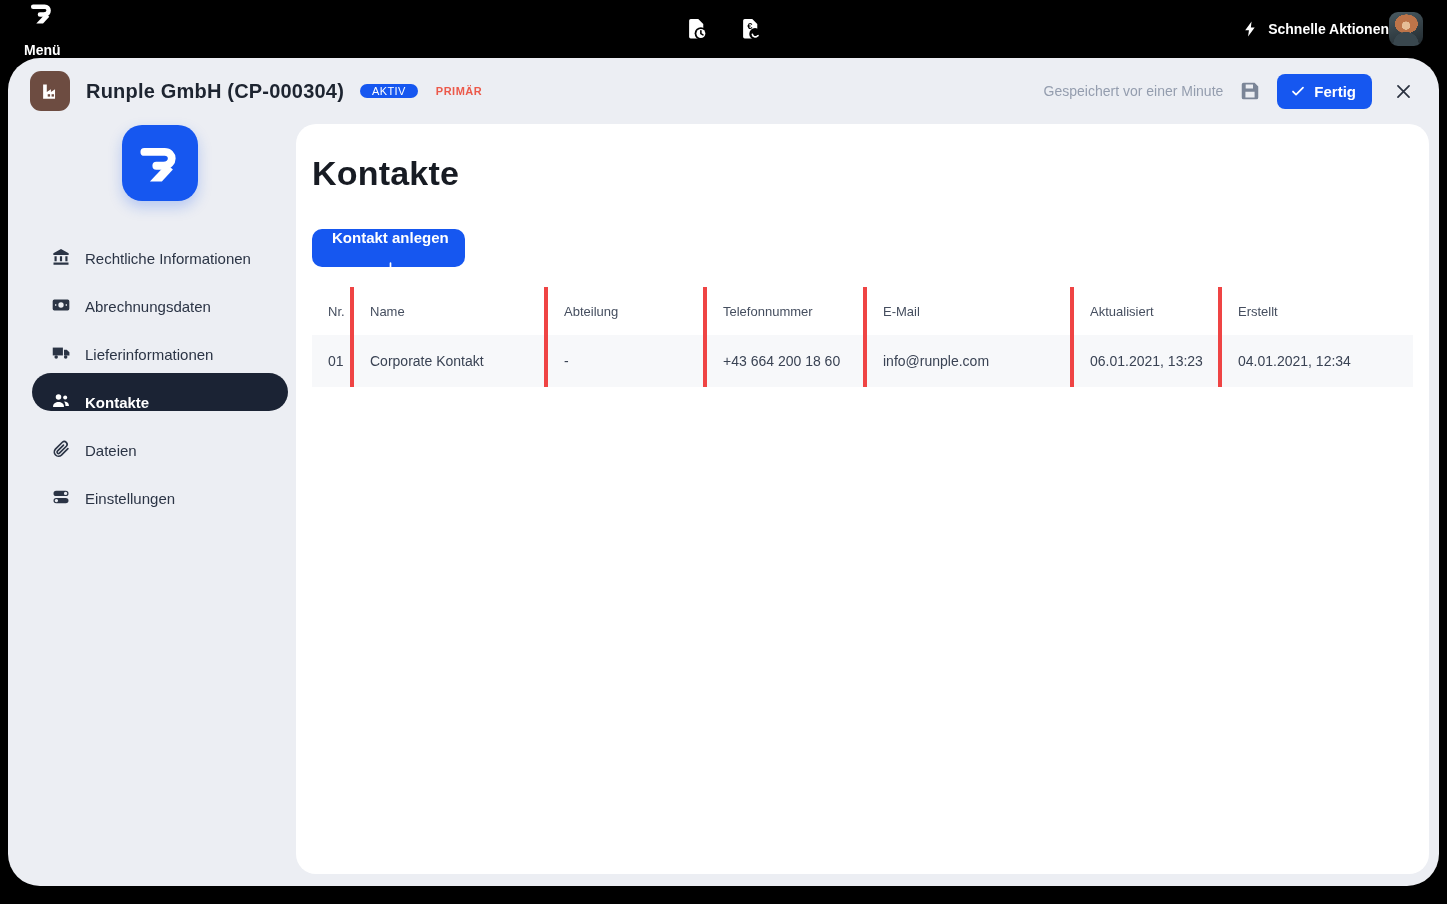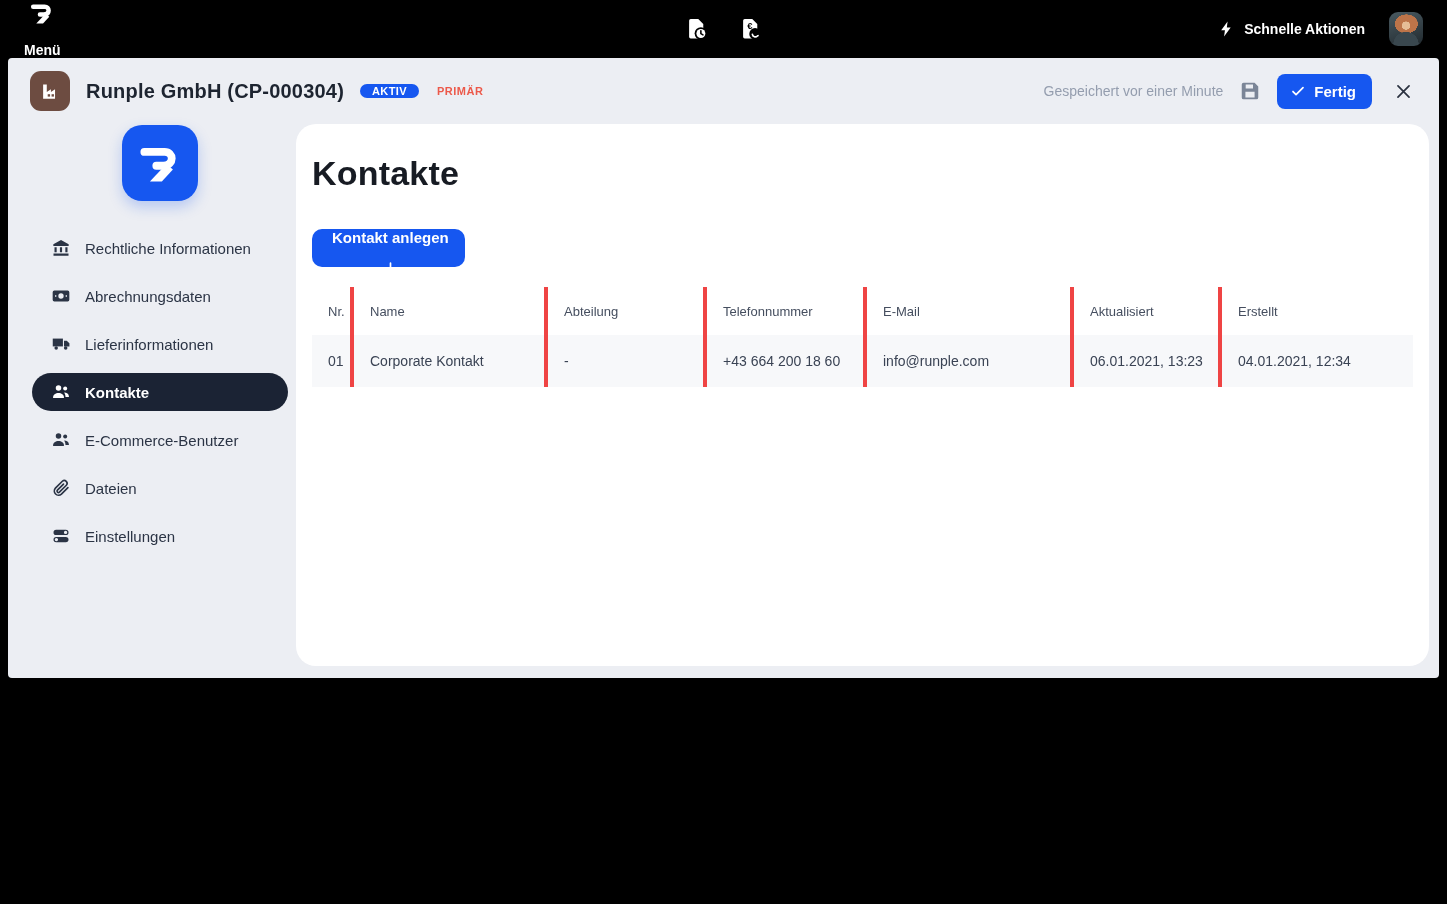--- a/index.html
+++ b/index.html
@@ -13,48 +13,48 @@
   .topbar{
     height:58px; display:flex; align-items:center; justify-content:space-between;
     background:#000; padding:0 24px; position:relative;
   }
   .topbar-left{ display:flex; align-items:center; gap:16px;flex-direction:column; }
   .menu-label{ color:#fff; font-size:14px; font-weight:700; }
   .topbar-center{ position:absolute; left:50%; top:0; height:58px; transform:translateX(-50%);
     display:flex; align-items:center; gap:26px; }
   .tb-iconbtn{ background:none; border:none; cursor:pointer; width:28px; height:28px;
     display:flex; align-items:center; justify-content:center; }
-  .topbar-right{ display:flex; align-items:center; gap:24px; }
+  .topbar-right{ display:flex; align-items:center; gap:0; }
   .quick-actions{ display:flex; align-items:center; gap:9px; background:none; border:none; cursor:pointer; }
   .quick-actions span{ color:#fff; font-size:14px; font-weight:700; }
   .avatar{
     width:34px; height:34px; border-radius:9px; cursor:pointer;
     background:
       radial-gradient(circle at 50% 40%, #e6bd96 0 15%, rgba(0,0,0,0) 16%),
       radial-gradient(circle at 50% 96%, #39474e 0 34%, rgba(0,0,0,0) 35%),
       radial-gradient(ellipse 56% 46% at 51% 35%, #bd7449 0 60%, rgba(0,0,0,0) 61%),
       linear-gradient(160deg,#4a5a61,#20292e);
   }
   
   .app{
-    margin:0 8px 32px 8px; height:620px; background:#ECEEF3; border-radius:4px; overflow:hidden;
+    margin:0 8px 32px 8px; height:828px; background:#ECEEF3; border-radius:32px; overflow:hidden;
     display:flex; flex-direction:column;
   }
   .app-header{
     height:66px; flex:0 0 66px; display:flex; align-items:center; justify-content:space-between;
     padding:0 26px 0 22px;
   }
   .ah-left{ display:flex; align-items:center; gap:16px; }
   .company-icon{
     width:40px; height:40px; border-radius:11px; background:#6D4C41;
     display:flex; align-items:center; justify-content:center;
   }
   .page-company-title{ font-size:20px; font-weight:700; color:#1d2430; letter-spacing:.2px; }
   .badge-aktiv{
-    background:#1657F0; color:#fff; font-size:11px; font-weight:700; letter-spacing:.4px;
+    background:#1657F0; color:#fff; font-size:11px; font-weight:400; letter-spacing:.4px;
     padding:1px 12px; border-radius:12px;
   }
   .badge-primaer{ color:#EC594A; font-size:11px; font-weight:700; letter-spacing:.5px; margin-left:2px; }
   .ah-right{ display:flex; align-items:center; gap:16px; }
   .saved-status{ color:#949DAE; font-size:14px; }
   .btn-fertig{
     display:flex; align-items:center; gap:8px; background:#1657F0; color:#fff; border:none;
     font-size:15px; font-weight:700; padding:9px 16px 9px 13px; border-radius:8px; cursor:pointer;
     font-family:"Liberation Sans", sans-serif;
     justify-content:flex-end;
@@ -62,21 +62,21 @@
   .btn-close{ background:none; border:none; cursor:pointer; margin-left:6px; display:flex; align-items:center; }
   
   .app-body{ flex:1; display:flex; min-height:0; }
   .sidebar{ width:288px; flex:0 0 288px; padding:1px 0 0 0; }
   .sidebar-logo{
     width:76px; height:76px; border-radius:20px; background:#1657F0; margin:0 0 28px 114px;
     display:flex; align-items:center; justify-content:center; box-shadow:0 6px 14px rgba(22,87,240,.25);
   }
   .nav{ display:flex; flex-direction:column; gap:10px; padding:0 8px 0 24px; }
   .nav-item{
-    display:flex; align-items:center; gap:13px; height:38px; padding:0 14px 0 18px;
+    display:flex; align-items:flex-end; gap:13px; height:38px; padding:0 14px 0 18px;
     border-radius:19px; color:#2b3445; font-size:15px; cursor:pointer;
   }
   .nav-item .ni-icon{ display:flex; align-items:center; justify-content:center; width:22px; }
   .nav-item.active{ background:#1B2334; color:#fff; font-weight:700; }
   
   .card{
     flex:1; background:#fff; border-radius:20px; margin:0 10px 12px 0; padding:30px 16px 16px 16px;
     overflow:hidden;
   }
   .card h1{ font-size:34px; font-weight:700; color:#171b23; letter-spacing:.2px; margin-bottom:36px; }
@@ -220,31 +220,20 @@
         <div class="nav-item active">
           <span class="ni-icon">
             <svg width="20" height="20" viewBox="0 0 24 24" fill="currentColor">
               <circle cx="9" cy="7.3" r="3.3"></circle>
               <path d="M2.5 18.2c0-3.1 3-5.1 6.5-5.1s6.5 2 6.5 5.1v.9h-13v-.9z"></path>
               <circle cx="17" cy="7.8" r="2.4"></circle>
               <path d="M15.7 12.6c3.2 0 5.8 1.9 5.8 4.7v.8h-4.1c0-2.1-.6-4-1.7-5.5z"></path>
             </svg>
           </span>
           <span>Kontakte</span>
-        </div>
-        <div class="nav-item">
-          <span class="ni-icon">
-            <svg width="20" height="20" viewBox="0 0 24 24" fill="currentColor">
-              <circle cx="9" cy="7.3" r="3.3"></circle>
-              <path d="M2.5 18.2c0-3.1 3-5.1 6.5-5.1s6.5 2 6.5 5.1v.9h-13v-.9z"></path>
-              <circle cx="17" cy="7.8" r="2.4"></circle>
-              <path d="M15.7 12.6c3.2 0 5.8 1.9 5.8 4.7v.8h-4.1c0-2.1-.6-4-1.7-5.5z"></path>
-            </svg>
-          </span>
-          <span>E-Commerce-Benutzer</span>
         </div>
         <div class="nav-item">
           <span class="ni-icon">
             <svg width="20" height="20" viewBox="0 0 24 24">
               <path d="M20.3 11.6l-7.8 7.8a5.1 5.1 0 0 1-7.2-7.2l8.3-8.3a3.4 3.4 0 0 1 4.8 4.8l-8.3 8.3a1.7 1.7 0 0 1-2.4-2.4l7.3-7.3" fill="none" stroke="currentColor" stroke-width="2" stroke-linecap="round"></path>
             </svg>
           </span>
           <span>Dateien</span>
         </div>
         <div class="nav-item">

